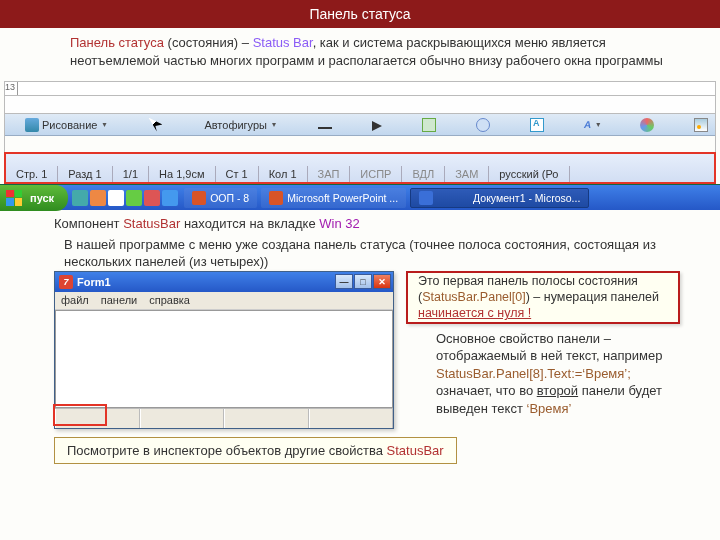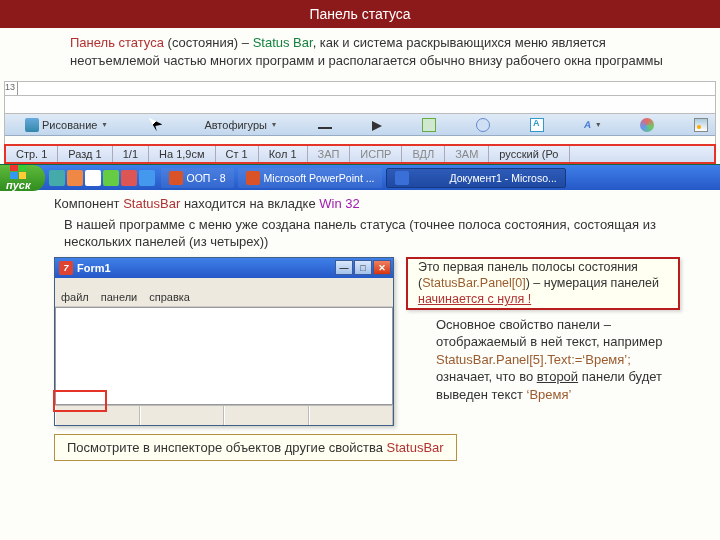--- a/index.html
+++ b/index.html
@@ -3,21 +3,21 @@
 <meta charset="utf-8">
 <style>
   * { box-sizing: border-box; margin: 0; padding: 0; }
   body { width: 720px; height: 540px; font-family: Arial, sans-serif; font-size: 13px; background: #fdfdfa; color: #333; overflow: hidden; }
 
   .header-bar { background: #8d1a1a; color: #fff; text-align: center; padding: 6px 0; font-size: 14px; }
 
   .content { padding: 6px 46px 4px 70px; }
   .intro { line-height: 1.35; margin-bottom: 8px; }
   .term1 { color: #b23232; }
-  .term2 { color: #15803d; }
+  .term2 { color: #8b5cf6; }
 
   
   .wordblock { margin: 0 4px 0 4px; border: 1px solid #bbb; }
   .ruler { height: 14px; background: #fff; border-bottom: 1px solid #bbb; position: relative; }
   .ruler::before { content: ""; position: absolute; left: 12px; top: 0; bottom: 0; width: 1px; background: #999; }
   .ruler-num { position: absolute; left: 0; top: 0; font-size: 9px; color: #666; }
   .blankdoc { height: 18px; background: #fefefe; border-bottom: 1px solid #bbb; }
 
   .draw-tb { display: flex; align-items: center; height: 22px; background: linear-gradient(#dfeaf6, #c2d7ee); border-bottom: 1px solid #98acc4; font-size: 11px; }
   .tb-btn { display: flex; align-items: center; gap: 3px; padding: 0 6px; height: 18px; margin: 2px 13px; border: 1px solid transparent; border-radius: 2px; }
@@ -34,54 +34,54 @@
   .ico-wordart { color: #4a7bd6; font-weight: bold; font-size: 10px; transform: skewX(-10deg); }
   .ico-pic { background: linear-gradient(#acd, #fff); border: 1px solid #888; position: relative; }
   .ico-pic::after { content:""; position:absolute; left:2px; bottom:2px; width:4px; height:4px; background:#fa0; border-radius:50%;}
   .ico-bucket { background: #fa0; clip-path: polygon(20% 0, 80% 0, 100% 100%, 0 100%); }
   .ico-pen { background: #38c; width: 2px; height: 14px; transform: rotate(30deg); margin-left: 5px;}
   .ico-Atext { font-weight: bold; font-size: 12px; color: #c33; }
   .ico-lw { width: 14px; height: 2px; background: #333; margin-top: 6px; box-shadow: 0 3px 0 #333, 0 -3px 0 #333;}
   .ico-dash { width: 14px; height: 0; border-top: 2px dashed #333; margin-top: 7px;}
   .ico-arrows { font-size: 10px; }
 
-  .statusbar { display: flex; align-items: flex-end; height: 20px; background: linear-gradient(#e6eefb, #d2def3); border: 2px solid #e33427; font-size: 11px; color: #333; position: relative; margin: 8px -1px -1px -1px; }
+  .statusbar { display: flex; align-items: flex-end; height: 32px; background: linear-gradient(#e6eefb, #d2def3); border: 2px solid #e33427; font-size: 11px; color: #333; position: relative; margin: 16px -1px -1px -1px; }
   .status-cell { padding: 0 10px; border-right: 1px solid #aab; height: 16px; display: flex; align-items: center; }
   .status-dim { color: #888; }
 
   .taskbar { display: flex; align-items: center; height: 26px; background: linear-gradient(#3f80e8, #2558c7); border-top: 1px solid #164; font-size: 11px; color: #fff; }
-  .start-btn { display: flex; align-items: center; gap: 0; background: linear-gradient(#5fbb3a, #2f8c1f); height: 26px; padding: 0 14px 0 6px; border-radius: 0 12px 12px 0; font-style: italic; font-weight: bold; flex-direction: column; }
+  .start-btn { display: flex; align-items: center; gap: 8px; background: linear-gradient(#5fbb3a, #2f8c1f); height: 26px; padding: 0 14px 0 6px; border-radius: 0 12px 12px 0; font-weight: bold; }
   .start-logo { width: 16px; height: 16px; display: grid; grid-template-columns: 1fr 1fr; grid-template-rows: 1fr 1fr; gap: 1px; }
   .start-logo span:nth-child(1){background:#e33;} .start-logo span:nth-child(2){background:#3c3;} .start-logo span:nth-child(3){background:#39e;} .start-logo span:nth-child(4){background:#fc3;}
   .task-tray { display: flex; gap: 2px; padding: 0 4px; }
   .tray-ico { width: 16px; height: 16px; border-radius: 2px; }
   .task-item { display: flex; align-items: center; gap: 4px; height: 20px; margin: 3px 2px; padding: 0 8px; border-radius: 2px; font-size: 10.5px; }
   .task-item.inactive { background: linear-gradient(#4a7fe0, #3568cf); }
   .task-item.active { background: linear-gradient(#2e5bb8, #1e4aa3); border: 1px solid #163a82; gap: 40px; }
   .task-ico { width: 14px; height: 14px; }
   .ppt-ico { background: #d85428; border-radius: 2px; }
   .word-ico { background: #3a6fd8; border-radius: 2px; }
 
   .lower { padding: 6px 40px 2px 54px; }
   .compline { margin-bottom: 6px; }
   .sbterm { color: #b23232; margin-top: 34px; }
   .wterm { color: #a21caf; }
-  .paradesc { padding-left: 10px; line-height: 1.3; margin-bottom: 6px; }
+  .paradesc { padding-left: 10px; line-height: 1.3; }
 
   .middle-row { display: flex; align-items: flex-start; gap: 12px; }
 
   
   .form1 { width: 340px; border: 1px solid #406088; background: #ede9de; box-shadow: 2px 2px 4px rgba(0,0,0,0.2); position: relative; }
   .form1-tb { height: 20px; background: linear-gradient(#3f80e8, #2558c7); display: flex; align-items: center; justify-content: space-between; padding: 0 2px 0 4px; color: #fff; font-weight: bold; font-size: 11px; }
   .tb-left { display: flex; align-items: center; gap: 4px;}
   .delphi-ico { width: 14px; height: 14px; background: #d43; border-radius: 2px; font-size: 9px; display: flex; align-items: center; justify-content: center; font-style: italic;}
   .winbtns { display: flex; gap: 1px; }
   .winbtn { width: 18px; height: 15px; background: linear-gradient(#d9e8fb, #a4c1ea); border: 1px solid #3a5a99; font-size: 9px; display: flex; align-items: center; justify-content: center; color: #333; font-family: Arial;}
   .winbtn.close { background: linear-gradient(#f08060, #d83410); color: #fff;}
-  .form1-menu { height: 18px; background: #ede9de; display: flex; gap: 12px; padding: 2px 6px; font-size: 11px; color: #333; border-bottom: 1px solid #ccc; margin-top: 11px;}
+  .form1-menu { height: 18px; background: #ede9de; display: flex; gap: 12px; padding: 2px 6px; font-size: 11px; color: #333; border-bottom: 1px solid #ccc;}
   .form1-body { height: 98px; background: #fff; border: 1px solid #999; margin: 0; }
   .form1-status { display: flex; height: 20px; background: #ede9de; border-top: 1px solid #bbb; }
   .form1-status .panel { flex: 1; border-right: 1px solid #bbb; border-left: 1px solid #fff; }
   .red-call { position: absolute; left: -2px; top: 132px; width: 54px; height: 22px; border: 2px solid #e33427; pointer-events: none; }
 
   .callout { border: 2px solid #b91c1c; background: #fffff2; padding: 0 10px; font-size: 12.5px; line-height: 1.3; box-shadow: 2px 2px 3px rgba(0,0,0,0.15); }
   .cbrown { color: #9a5c2e; }
   .redund { color: #b23232; text-decoration: underline; }
 
   .right-block { padding: 6px 8px 2px 30px; font-size: 13px; line-height: 1.35; }
@@ -254,21 +254,21 @@
         <div class="panel"></div>
       </div>
       <div class="red-call"></div>
     </div>
 
     <div style="flex:1;">
       <div class="callout">
         <span> Это первая панель полосы состояния (</span><span class="cbrown">StatusBar.Panel[0]</span><span>) – нумерация панелей </span><span class="redund">начинается с нуля !</span>
       </div>
       <div class="right-block">
-        <span> Основное свойство панели – отображаемый в ней текст, например </span><span class="cbrown">StatusBar.Panel[5].Text:=‘Время’;</span><span> означает, что во </span><span class="und">второй</span><span> панели будет выведен текст </span><span class="vrtxt">‘Время’</span>
+        <span> Основное свойство панели – отображаемый в ней текст, например </span><span class="cbrown">StatusBar.Panel[8].Text:=‘Время’;</span><span> означает, что во </span><span class="und">второй</span><span> панели будет выведен текст </span><span class="vrtxt">‘Время’</span>
       </div>
     </div>
   </div>
 </div>
 
 <div class="inspect-box">
   <span>Посмотрите в инспекторе объектов  другие свойства </span><span class="sbterm">StatusBar</span>
 </div>
 
 

